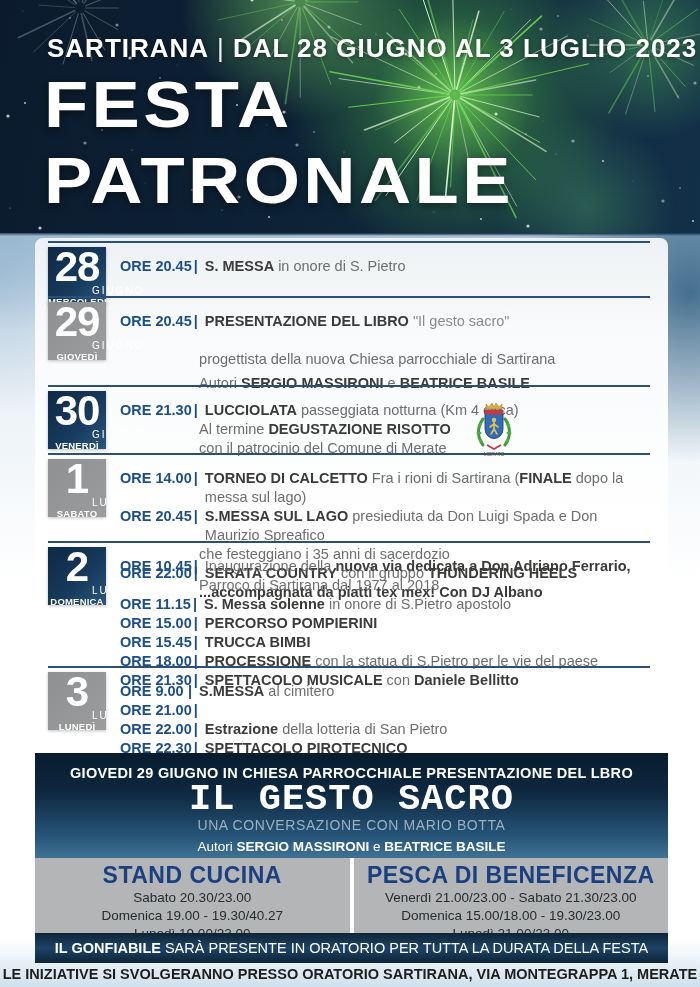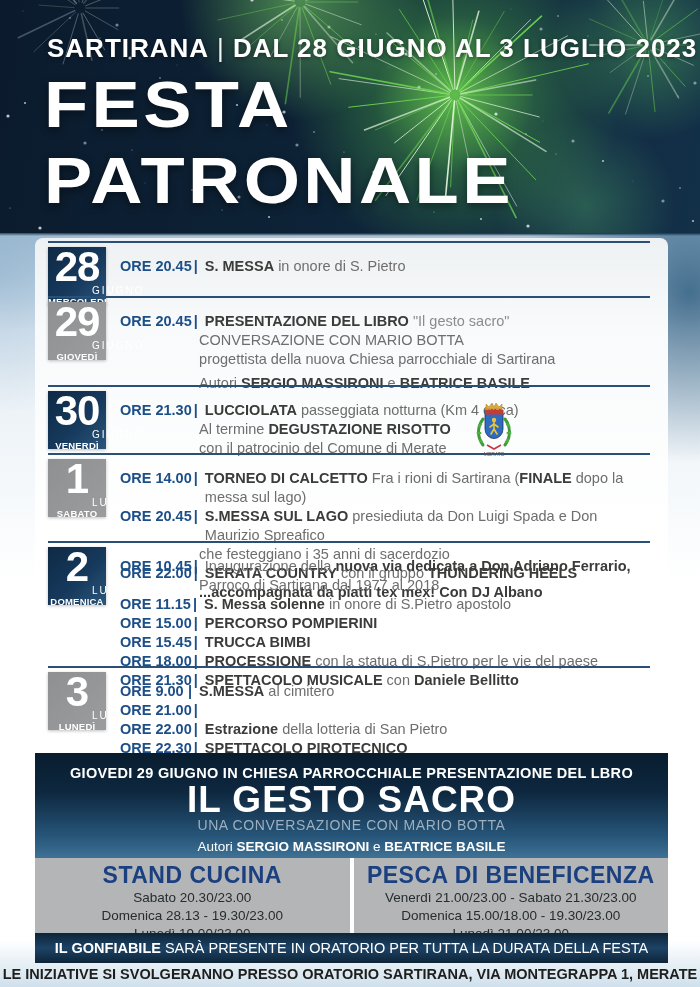--- a/index.html
+++ b/index.html
@@ -65,21 +65,21 @@
   .pipe.hid{visibility:hidden;}
   .evtext{white-space:normal;}
   .events .seg-b{font-weight:700; color:var(--txt-bold);}
   .events .seg-r{color:var(--txt-reg);}
   .events .seg-q{color:var(--txt-quote);}
   .crest{position:absolute; left:436px; top:163px; width:46px; height:58px;}
   
   .gesto{position:absolute; left:35px; top:753px; width:633px; height:105px; color:#fff; text-align:center;
     background:linear-gradient(180deg,var(--sect-navy-a) 0%,#0e2840 38%,#27567a 80%,var(--sect-navy-b) 100%);}
   .gesto .g-kicker{font-size:14.5px; font-weight:700; letter-spacing:.3px; padding-top:12px;}
-  .gesto .g-title{font-size:37px; font-weight:800; letter-spacing:1px; line-height:1.02;}
+  .gesto .g-title{font-size:37px; font-weight:800; letter-spacing:1px; line-height:1.02;font-family:Liberation Mono, monospace;}
   .gesto .g-sub{font-size:14px; color:#9db0bf; letter-spacing:.6px; margin-top:-2px;}
   .gesto .g-authors{font-size:13.5px; margin-top:6px;}
   .gesto .g-dialoghi{font-size:13px; margin-top:1px;}
   .gesto .g-closing{font-size:14px; font-weight:700; margin-top:1px;}
   .gesto .seg-b{font-weight:700;}
   
   .stands{position:absolute; left:35px; top:858px; width:633px; height:75px; background:var(--stands-bg); display:flex;}
   .stands .col{flex:1; text-align:center; padding-top:4px;}
   .stands .col:first-child{border-right:4px solid #fff;}
   .stands .s-title{font-size:23px; font-weight:800; letter-spacing:.5px; color:var(--stands-title);}
@@ -293,21 +293,20 @@
           </div>
           <div class="events">
             <div class="evline">
               <span class="time">ORE 20.45</span>
               <span class="pipe">|</span>
               <span class="evtext"><span class="seg seg-b">PRESENTAZIONE DEL LIBRO</span><span class="seg seg-q"> "Il gesto sacro"</span></span>
             </div>
             <div class="evline">
               <span class="time"></span>
               <span class="pipe hid">|</span>
-              <span class="evtext"><span class="seg seg-r">CONVERSAZIONE CON MARIO BOTTA</span></span>
             </div>
             <div class="evline">
               <span class="time"></span>
               <span class="pipe hid">|</span>
               <span class="evtext"><span class="seg seg-r">progettista della nuova Chiesa parrocchiale di Sartirana</span></span>
             </div>
             <div class="evline gap">
               <span class="time"></span>
               <span class="pipe hid">|</span>
               <span class="evtext"><span class="seg seg-r">Autori </span><span class="seg seg-b">SERGIO MASSIRONI</span><span class="seg seg-r"> e </span><span class="seg seg-b">BEATRICE BASILE</span></span>
@@ -478,21 +477,21 @@
     <div class="g-authors"><span class="seg seg-r">Autori </span><span class="seg seg-b">SERGIO MASSIRONI</span><span class="seg seg-r"> e </span><span class="seg seg-b">BEATRICE BASILE</span></div>
     <div class="g-dialoghi"><span class="seg seg-r">Dialoghi con il Filosofo </span><span class="seg seg-b">SILVANO PETROSINO</span><span class="seg seg-r"> e Mons. </span><span class="seg seg-b">NICOLA ZANONI</span><span class="seg seg-r"> vicario generale della diocesi di Lugano</span></div>
     <div class="g-closing">SARÀ PRESENTE L'ARCHITETTO MARIO BOTTA</div>
   </div>
 
   <div class="stands">
     <div class="col">
       <div class="s-title">STAND CUCINA</div>
       <div>
           <div class="s-line">Sabato 20.30/23.00</div>
-          <div class="s-line">Domenica 28.13 - 19.30/23.00</div>
+          <div class="s-line">Domenica 19.00 - 19.30/40.27</div>
           <div class="s-line">Lunedì 19.00/23.00</div>
         </div>
     </div>
     <div class="col">
       <div class="s-title">PESCA DI BENEFICENZA</div>
       <div>
           <div class="s-line">Venerdì 21.00/23.00 - Sabato 21.30/23.00</div>
           <div class="s-line">Domenica 15.00/18.00 - 19.30/23.00</div>
           <div class="s-line">Lunedì 21.00/23.00</div>
         </div>

